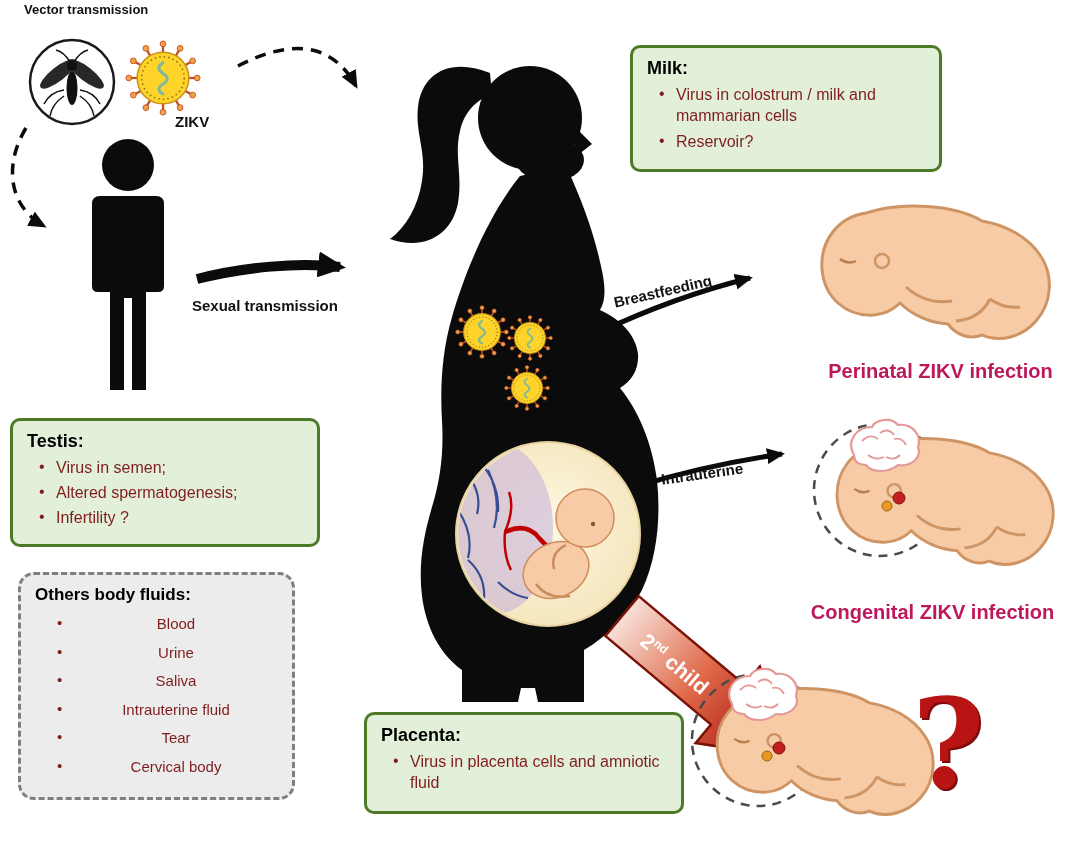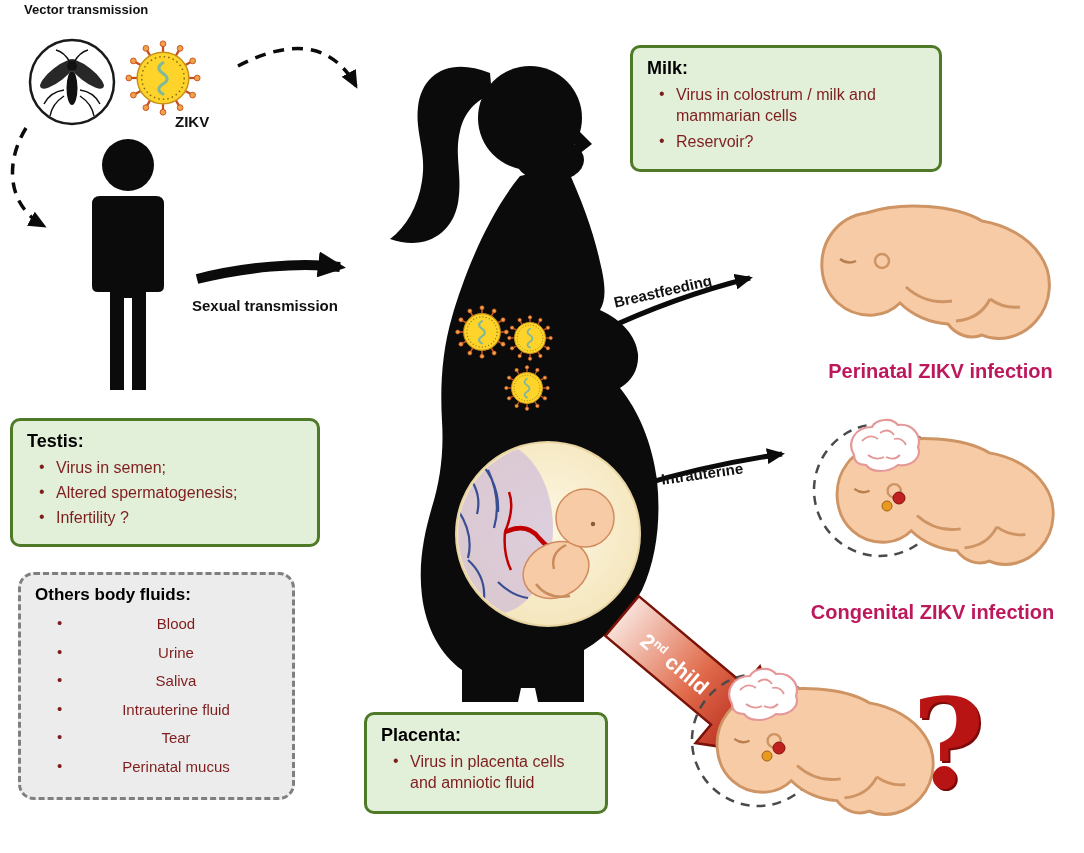--- a/index.html
+++ b/index.html
@@ -234,25 +234,25 @@
   </div>
 
   <div class="box gray" id="fluids-box" style="left:18px;top:572px;width:277px;">
     <h3>Others body fluids:</h3>
     <ul>
       <li>Blood</li>
       <li>Urine</li>
       <li>Saliva</li>
       <li>Intrauterine fluid</li>
       <li>Tear</li>
-      <li>Perinatal mucus</li>
-    </ul>
-  </div>
-
-  <div class="box green" id="placenta-box" style="left:364px;top:712px;width:244px;">
+      <li>Cervical body</li>
+    </ul>
+  </div>
+
+  <div class="box green" id="placenta-box" style="left:364px;top:712px;width:320px;">
     <h3>Placenta:</h3>
     <ul>
       <li>Virus in placenta cells and amniotic fluid</li>
     </ul>
   </div>
 
   <div class="label rot" style="left:612px;top:294px;font-size:15px;transform:rotate(-13deg);">Breastfeeding</div>
 
   <div class="label rot" style="left:660px;top:471px;font-size:15px;transform:rotate(-8deg);">Intrauterine</div>
 

